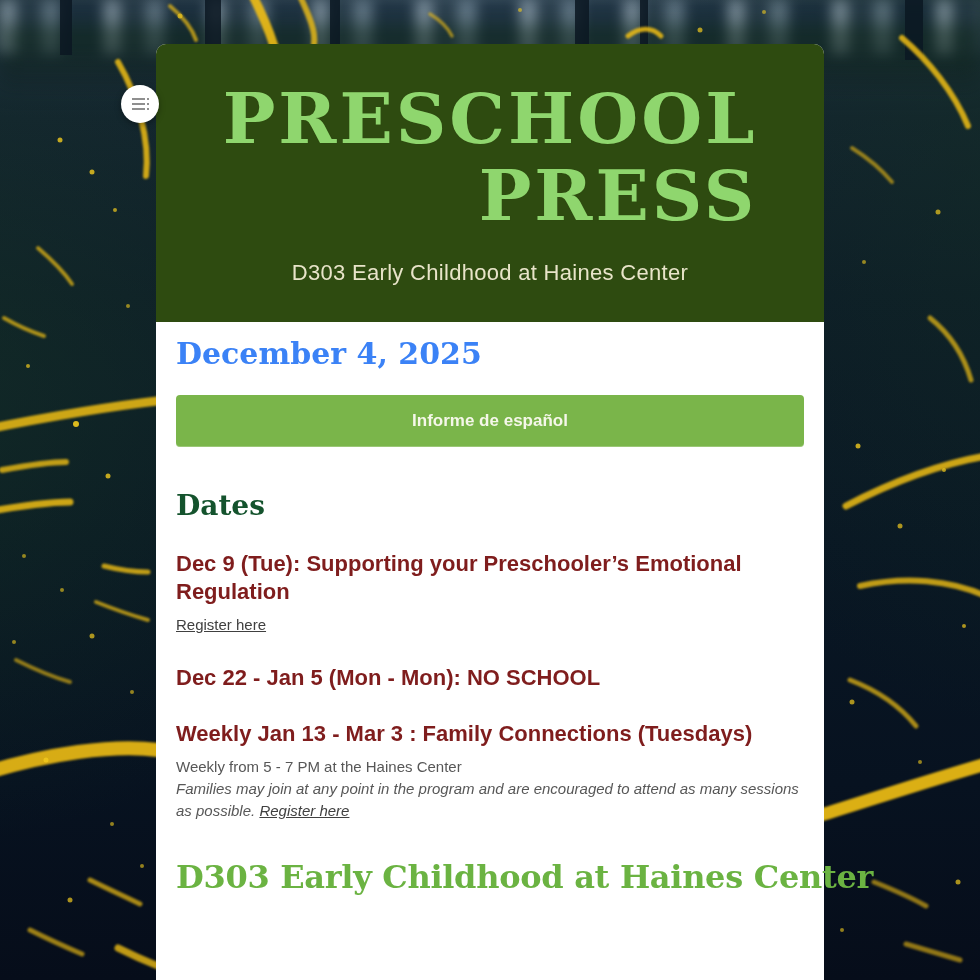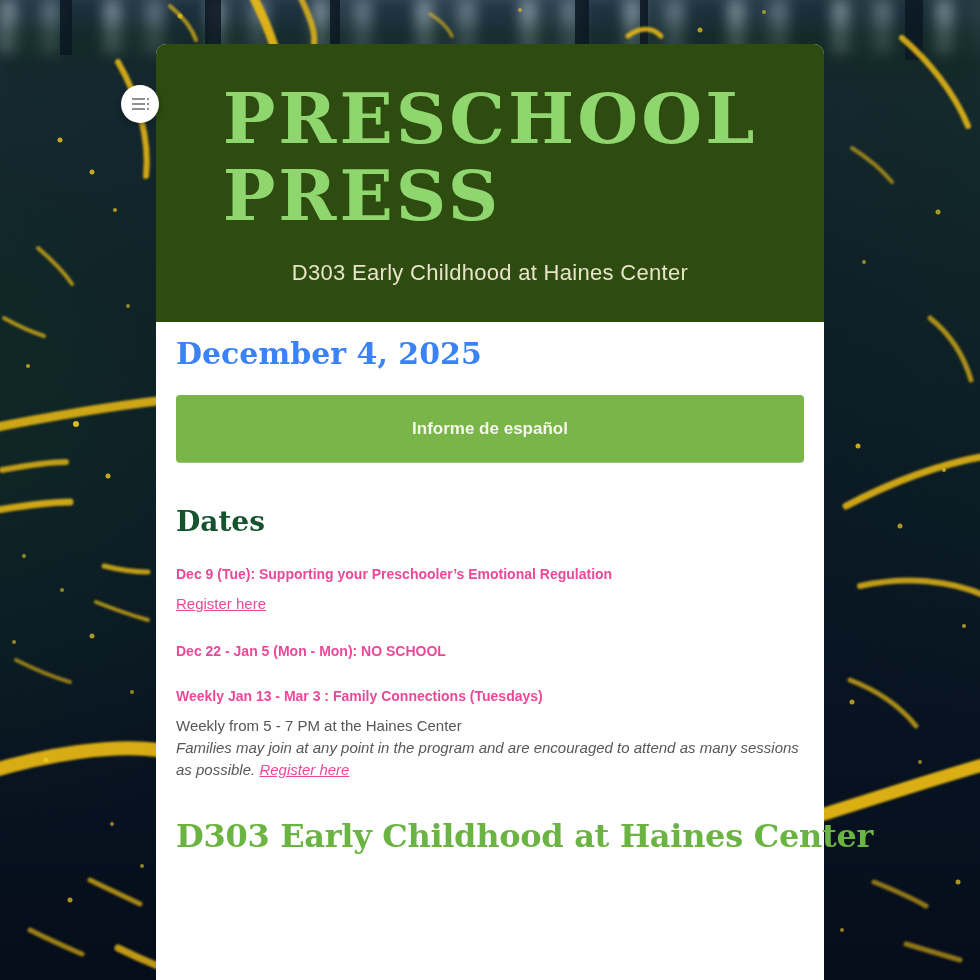--- a/index.html
+++ b/index.html
@@ -39,21 +39,21 @@
     position: absolute; z-index: 1;
     left: 156px; top: 44px; width: 668px; min-height: 936px;
     background: #ffffff;
     border-radius: 10px 10px 0 0;
   }
   .hero {
     height: 278px;
     background: #2e4b10;
     border-radius: 10px 10px 0 0;
     display: flex; flex-direction: column; align-items: center; justify-content: center;
-    text-align: left;
+    text-align: right;
   }
   .hero-title {
     font-family: "DejaVu Serif", serif;
     font-weight: bold;
     font-size: 70px; line-height: 1.1; letter-spacing: 3px;
     color: #8fd66e;
     text-shadow: 0 0 1px #2e4b10;
   }
   .hero-title span { display: block; }
   .hero-subtitle {
@@ -81,41 +81,41 @@
   .content { padding: 0 20px 40px; }
   .issue-date {
     margin-top: 14px;
     text-align: left;
     font-family: "DejaVu Serif", serif; font-weight: bold;
     font-size: 30px; color: #3b82f6;
   }
   .spanish-btn {
     display: block; width: 100%;
     margin-top: 24px; padding: 16px;
-    height: 68px;
+    height: 52px;
     background: #7ab54a; color: #f5f7e9;
     border: none; border-radius: 4px;
     font-family: "Liberation Sans", sans-serif;
     font-size: 17px; font-weight: bold;
     cursor: pointer;
     box-shadow: inset 0 -1px 0 rgba(255,255,255,0.25);
   }
   .section-heading {
     margin-top: 42px;
     font-family: "DejaVu Serif", serif; font-weight: bold;
     font-size: 28px; color: #14532d;
   }
   .event h3 {
     margin: 28px 0 9px;
-    font-size: 14px; font-weight: bold; color: #ec4899;
+    font-size: 22px; font-weight: bold; color: #7f1d1d;
     line-height: 1.25;
   }
   .event p { margin: 0; font-size: 15px; color: #575757; line-height: 22px; }
   .event a {
-    color: #ec4899; text-decoration: underline; cursor: pointer; text-align: center;
+    color: #404040; text-decoration: underline; cursor: pointer; text-align: center;
   }
   .italic { font-style: italic; }
   .footer-heading {
     margin-top: 36px;
     font-family: "DejaVu Serif", serif; font-weight: bold;
     font-size: 32px; letter-spacing: -0.3px; color: #6bb342;
     white-space: nowrap;
   }
 </style>
 </head>

